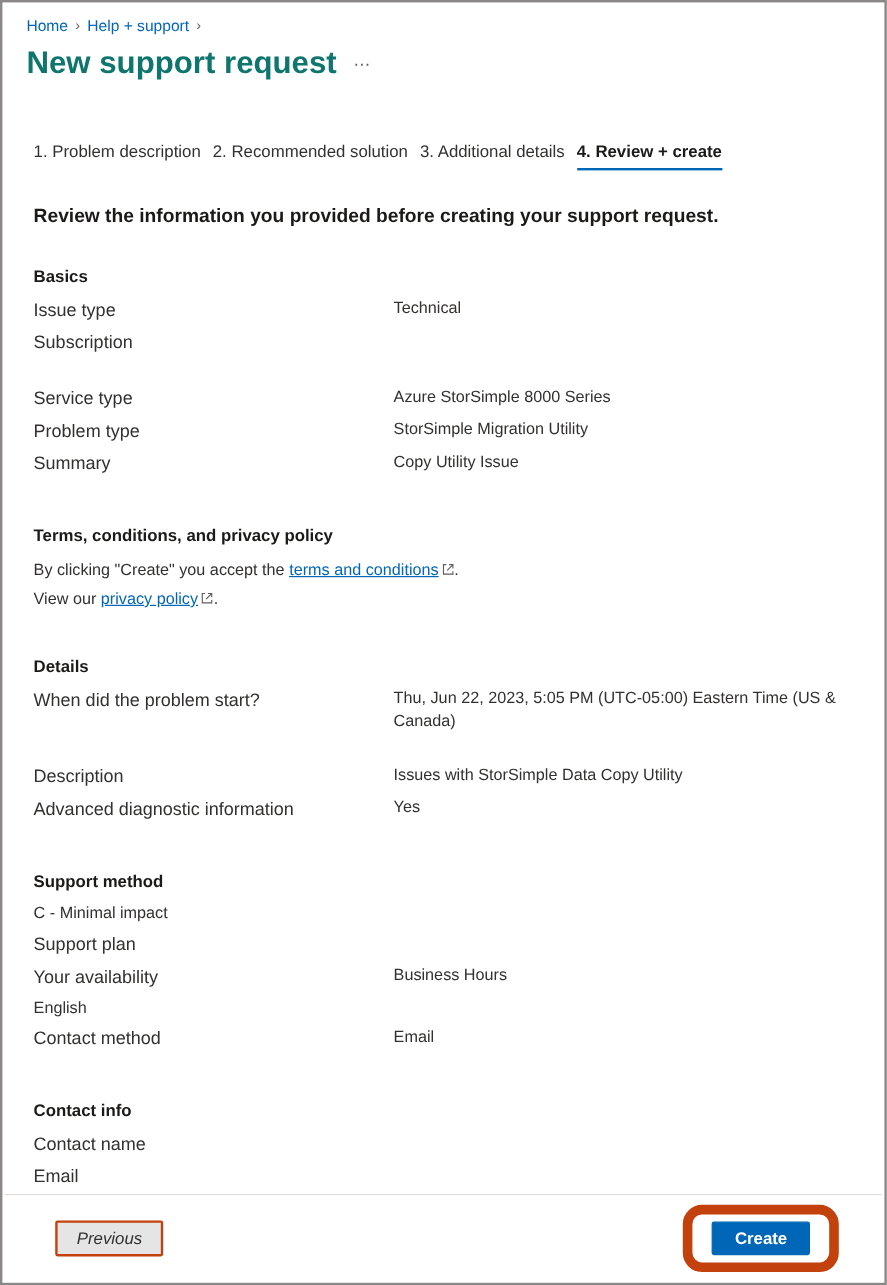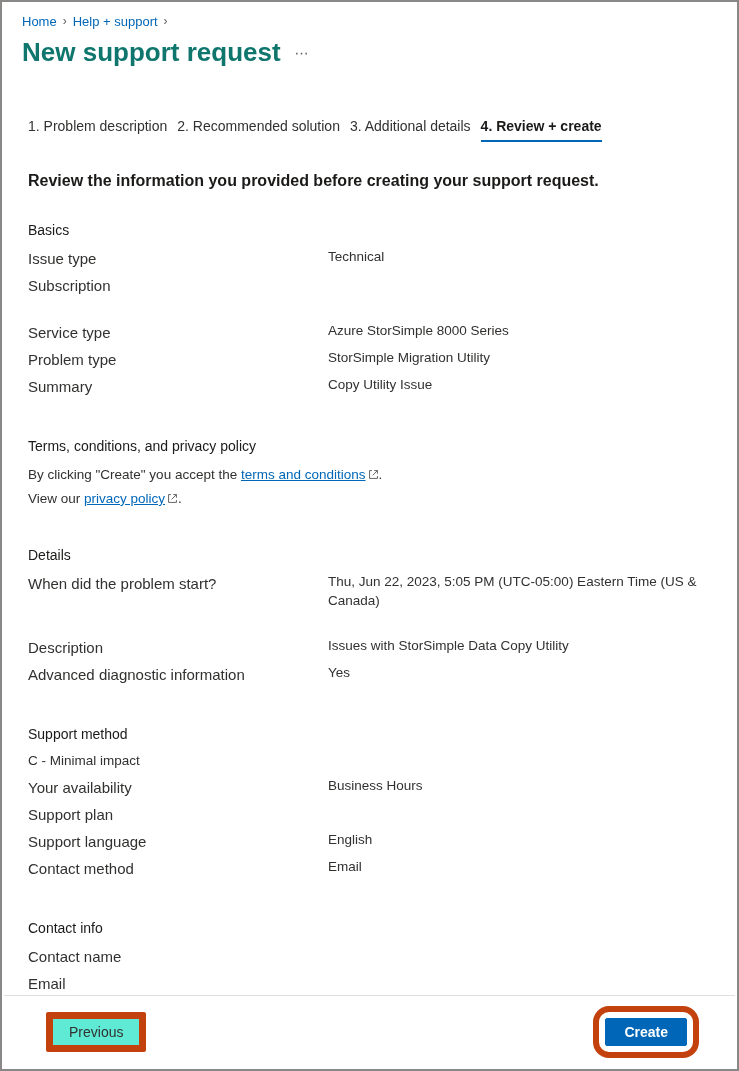--- a/index.html
+++ b/index.html
@@ -67,21 +67,21 @@
       border-bottom: 2px solid #0067b8;
     }
     .review-heading {
       font-size: 16px;
       font-weight: 600;
       color: #1b1a19;
       margin-bottom: 32px;
     }
     .section-title {
       font-size: 14px;
-      font-weight: 400;
+      font-weight: 700;
       color: #1b1a19;
       margin-bottom: 10px;
     }
     .kv-row {
       display: flex;
       margin-bottom: 6px;
       line-height: 1.4;
     }
     .kv-label {
       width: 300px;
@@ -125,35 +125,36 @@
       background: #fff;
     }
     .btn {
       font-family: inherit;
       font-size: 14px;
       padding: 5px 16px;
       cursor: pointer;
       border-radius: 2px;
     }
     .btn-prev {
-      background: #5eead4;
-      border: 7px solid #c2410c;
-      color: #323130;
+      background: #e5e5e5;
+      border: 2px solid #c2410c;
+      color: #323130;
+      font-style: italic;
     }
     .btn-create {
       background: #0067b8;
       border: 1px solid #0067b8;
       color: #fff;
       font-weight: 600;
       padding: 5px 18px;
     }
     .create-highlight {
-      border: 6px solid #c2410c;
+      border: 8px solid #c2410c;
       border-radius: 16px;
-      padding: 6px 6px;
+      padding: 6px 16px;
       display: inline-flex;
     }
   </style>
 </head>
 <body>
 
 <div class="breadcrumb">
   <a>Home</a>
   <span class="sep">›</span>
   <a>Help + support</a>
@@ -233,29 +234,28 @@
     <div class="kv-value">Yes</div>
   </div>
 
   <div class="biggap"></div>
 
   <div class="section-title">Support method</div>
   <div class="kv-row">
     <div class="kv-value">C - Minimal impact</div>
   </div>
   <div class="kv-row">
+    <div class="kv-label">Support plan</div>
+    <div class="kv-value"></div>
+  </div>
+  <div class="kv-row">
     <div class="kv-label">Your availability</div>
     <div class="kv-value">Business Hours</div>
   </div>
   <div class="kv-row">
-    <div class="kv-label">Support plan</div>
-    <div class="kv-value"></div>
-  </div>
-  <div class="kv-row">
-    <div class="kv-label">Support language</div>
     <div class="kv-value">English</div>
   </div>
   <div class="kv-row">
     <div class="kv-label">Contact method</div>
     <div class="kv-value">Email</div>
   </div>
 
   <div class="biggap"></div>
 
   <div class="section-title">Contact info</div>

